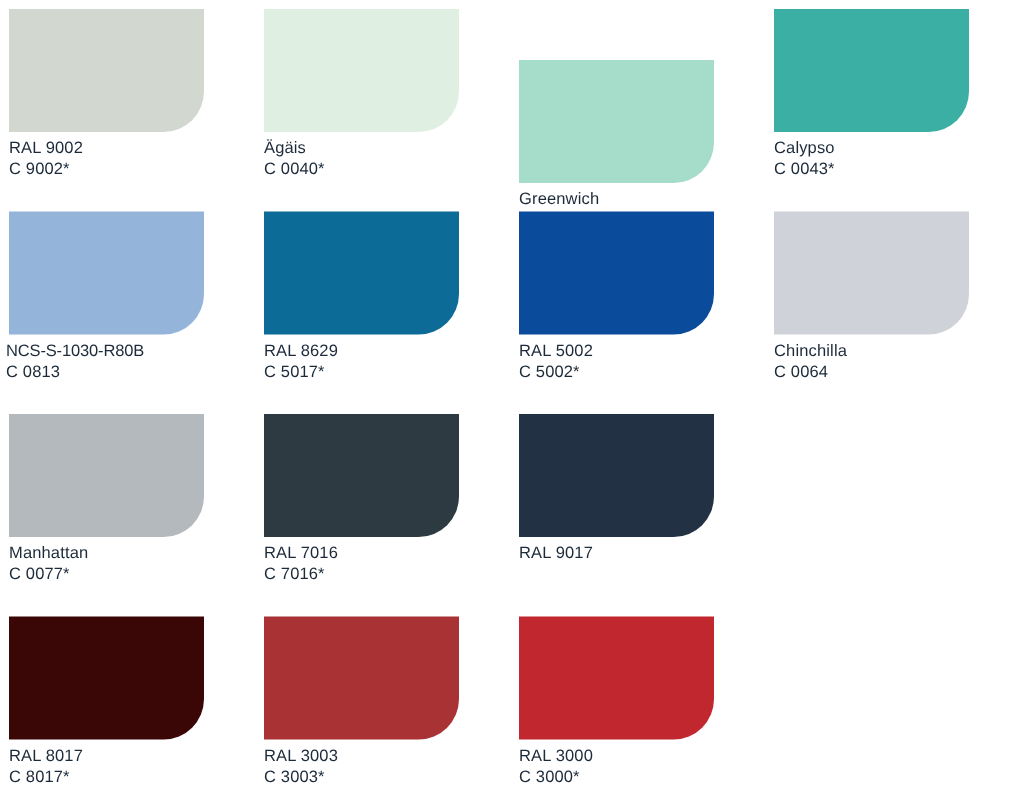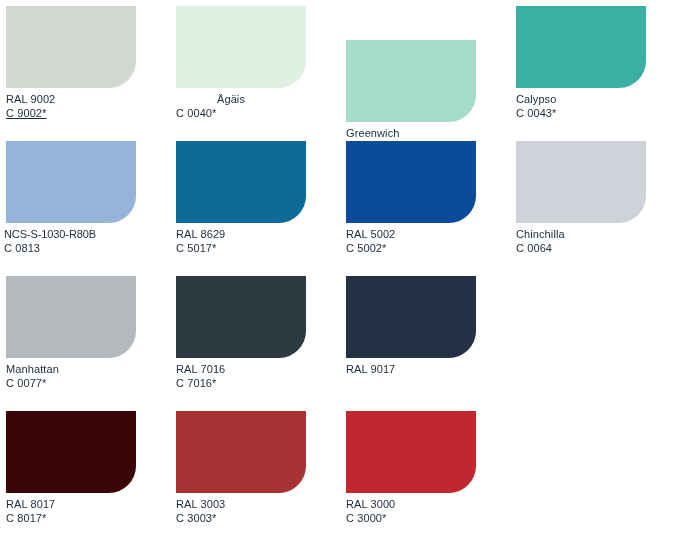--- a/index.html
+++ b/index.html
@@ -65,27 +65,27 @@
   }
 </style>
 </head>
 <body style="background: rgb(255, 255, 255);">
 
 <div id="swatch-grid">
     <div class="swatch-cell" style="left: 0px; top: 0px;">
       <div class="swatch-chip" style="background: rgb(210, 215, 207);"></div>
       <div class="swatch-labels">
         <span class="swatch-name" style="color: rgb(28, 42, 58);">RAL 9002</span>
-        <span class="swatch-code" style="color: rgb(28, 42, 58); text-decoration: underline;">C 9002*</span>
+        <span class="swatch-code" style="color: rgb(28, 42, 58);">C 9002*</span>
       </div>
     </div>
     <div class="swatch-cell" style="left: 170px; top: 0px;">
       <div class="swatch-chip" style="background: rgb(223, 239, 226);"></div>
       <div class="swatch-labels">
-        <span class="swatch-name" style="color: rgb(28, 42, 58); margin-left: 41px;">Ägäis</span>
+        <span class="swatch-name" style="color: rgb(28, 42, 58);">Ägäis</span>
         <span class="swatch-code" style="color: rgb(28, 42, 58);">C 0040*</span>
       </div>
     </div>
     <div class="swatch-cell" style="left: 340px; top: 0px; margin-top: 34px;">
       <div class="swatch-chip" style="background: rgb(165, 220, 202);"></div>
       <div class="swatch-labels">
         <span class="swatch-name" style="color: rgb(28, 42, 58);">Greenwich</span>
         <span class="swatch-code" style="color: rgb(28, 42, 58);">C 0044*</span>
       </div>
     </div>

